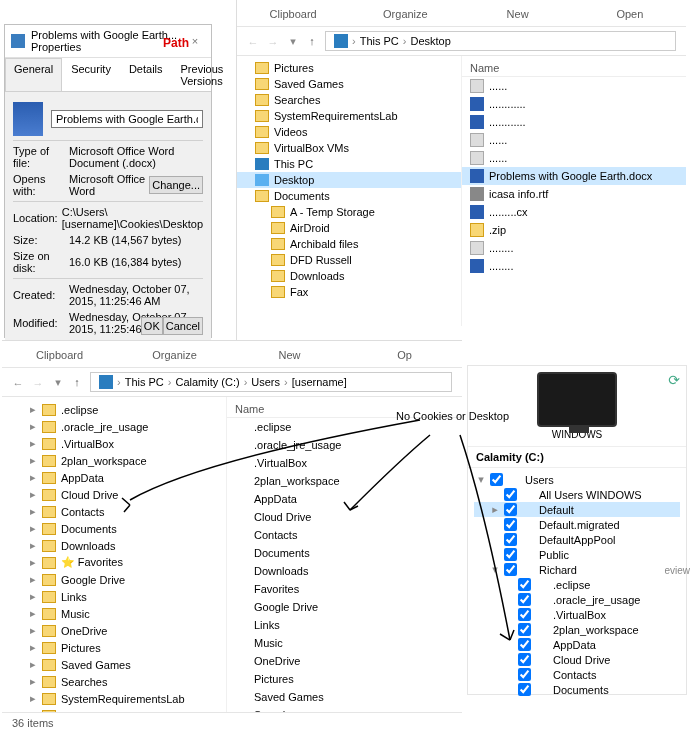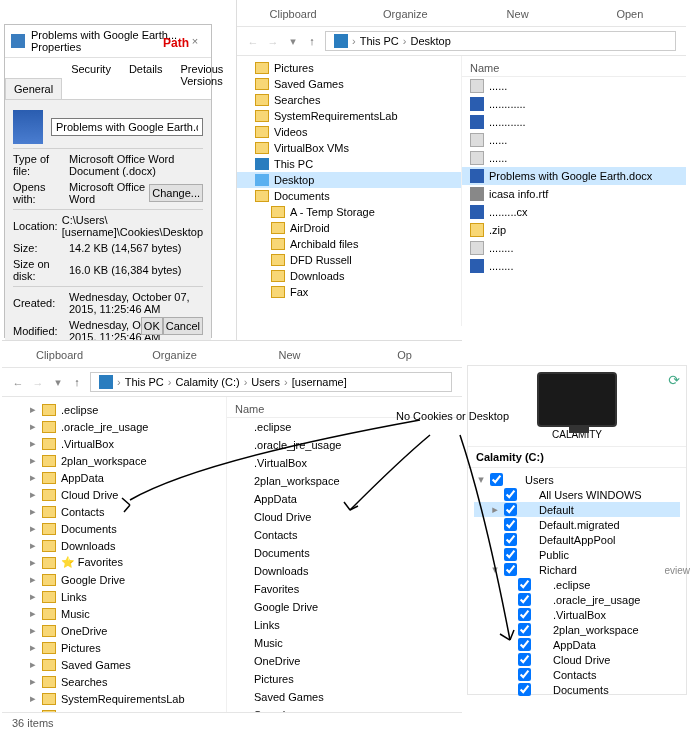--- a/index.html
+++ b/index.html
@@ -6,21 +6,21 @@
 body { background: #fff; width: 690px; height: 750px; position: relative; overflow: hidden; color: #000; }
 
 
 .prop-dialog { position: absolute; top: 24px; left: 4px; width: 208px; height: 314px; border: 1px solid #c0c0c0; background: #e5e5e5; }
 .prop-titlebar { display: flex; align-items: center; padding: 4px 6px; background: #fff; border-bottom: 1px solid #e0e0e0; }
 .prop-titlebar .icon { width: 14px; height: 14px; background: #3a7dbf; margin-right: 6px; }
 .prop-titlebar .title { flex: 1; }
 .prop-titlebar .close { width: 20px; text-align: center; color: #777; cursor: pointer; }
 .prop-tabs { display: flex; background: #fff; border-bottom: 1px solid #d0d0d0; }
 .prop-tabs .tab { padding: 4px 8px; border: 1px solid transparent; border-bottom: none; cursor: pointer; }
-.prop-tabs .tab.active { border-color: #d0d0d0; background: #f0f0f0; margin-top: 20px; }
+.prop-tabs .tab.active { border-color: #d0d0d0; background: #f0f0f0; }
 .prop-body { padding: 6px 8px; background: #f0f0f0; }
 .prop-row { display: flex; align-items: center; margin: 4px 0; }
 .prop-row .label { width: 56px; }
 .prop-row .val { flex: 1; }
 .prop-body hr { border: none; border-top: 1px solid #d0d0d0; margin: 4px 0; }
 .prop-name-input { flex: 1; border: 1px solid #7a7a7a; padding: 2px 4px; background: #fff; }
 .btn { border: 1px solid #adadad; background: #e1e1e1; padding: 2px 2px; cursor: pointer; font-size: 11px;}
 .prop-footer { position: absolute; bottom: 2px; right: 8px; display: flex; }
 .prop-attrs { display: flex; align-items: center; gap: 10px; }
 .prop-attrs label { display: flex; align-items: center; gap: 4px; }
@@ -500,21 +500,21 @@
             <span>Searches</span>
           </div>
         </div>
     </div>
   </div>
   <div class="status-bar">36 items</div>
 </div>
 
 <div class="restore-panel">
   <div class="monitor"></div>
-  <div class="monitor-label">CALAMITY</div>
+  <div class="monitor-label">WINDOWS</div>
   <div class="drive-hdr">Calamity (C:)</div>
   <div class="rtree" id="rtree">
       <div class="ritem l0 ">
         <span class="chev">▾</span>
         <input type="checkbox" checked="" style="">
         <span class="ficon folder"></span>
         <span>Users</span>
       </div>
       <div class="ritem l1 ">
         <span class="chev"></span>

